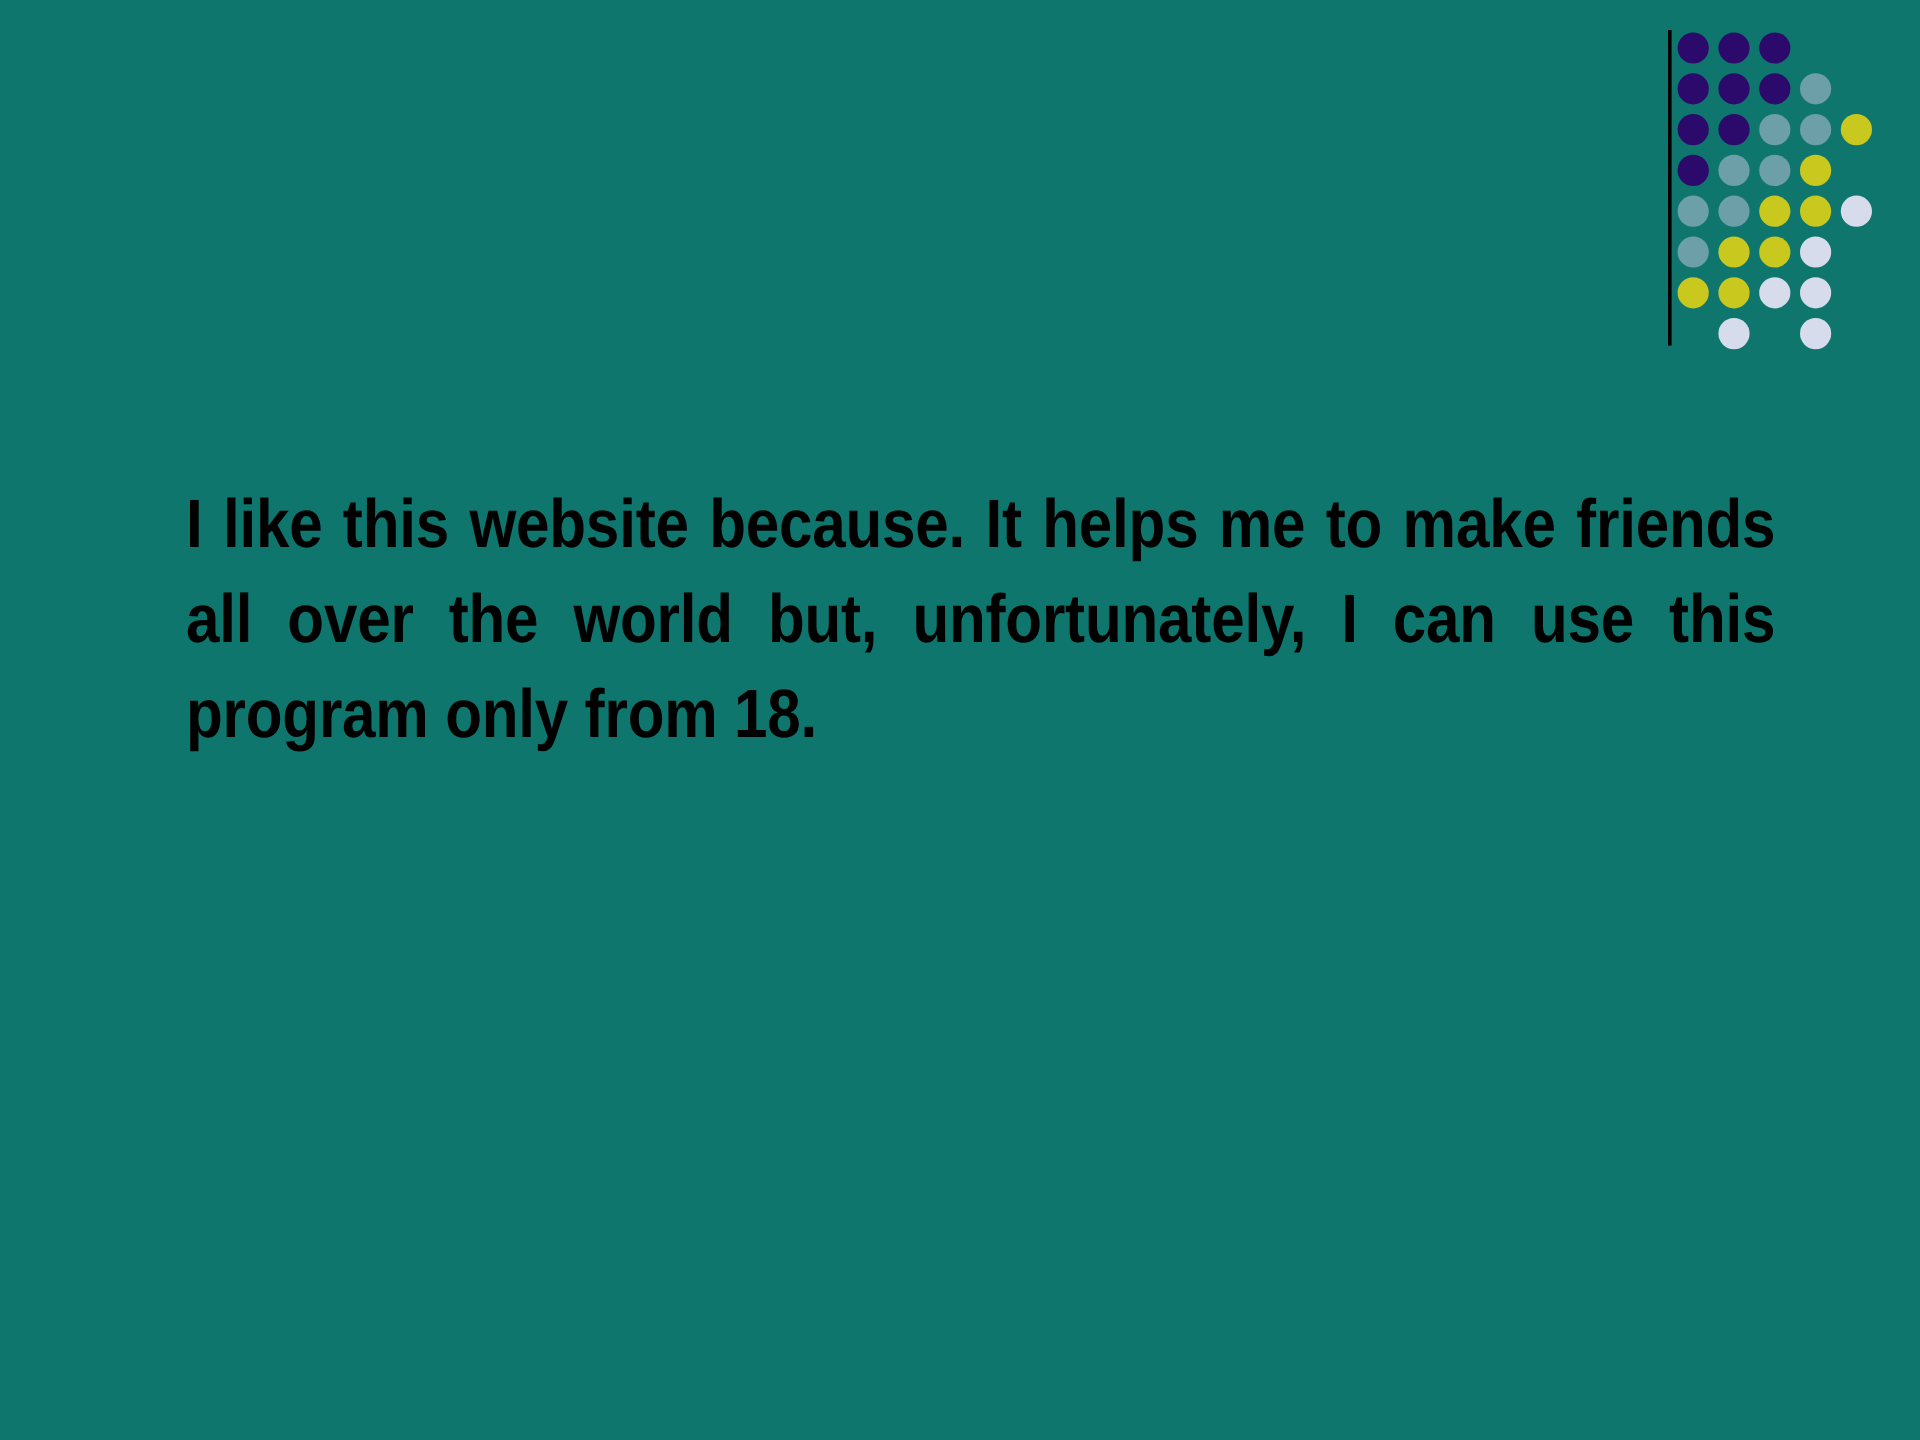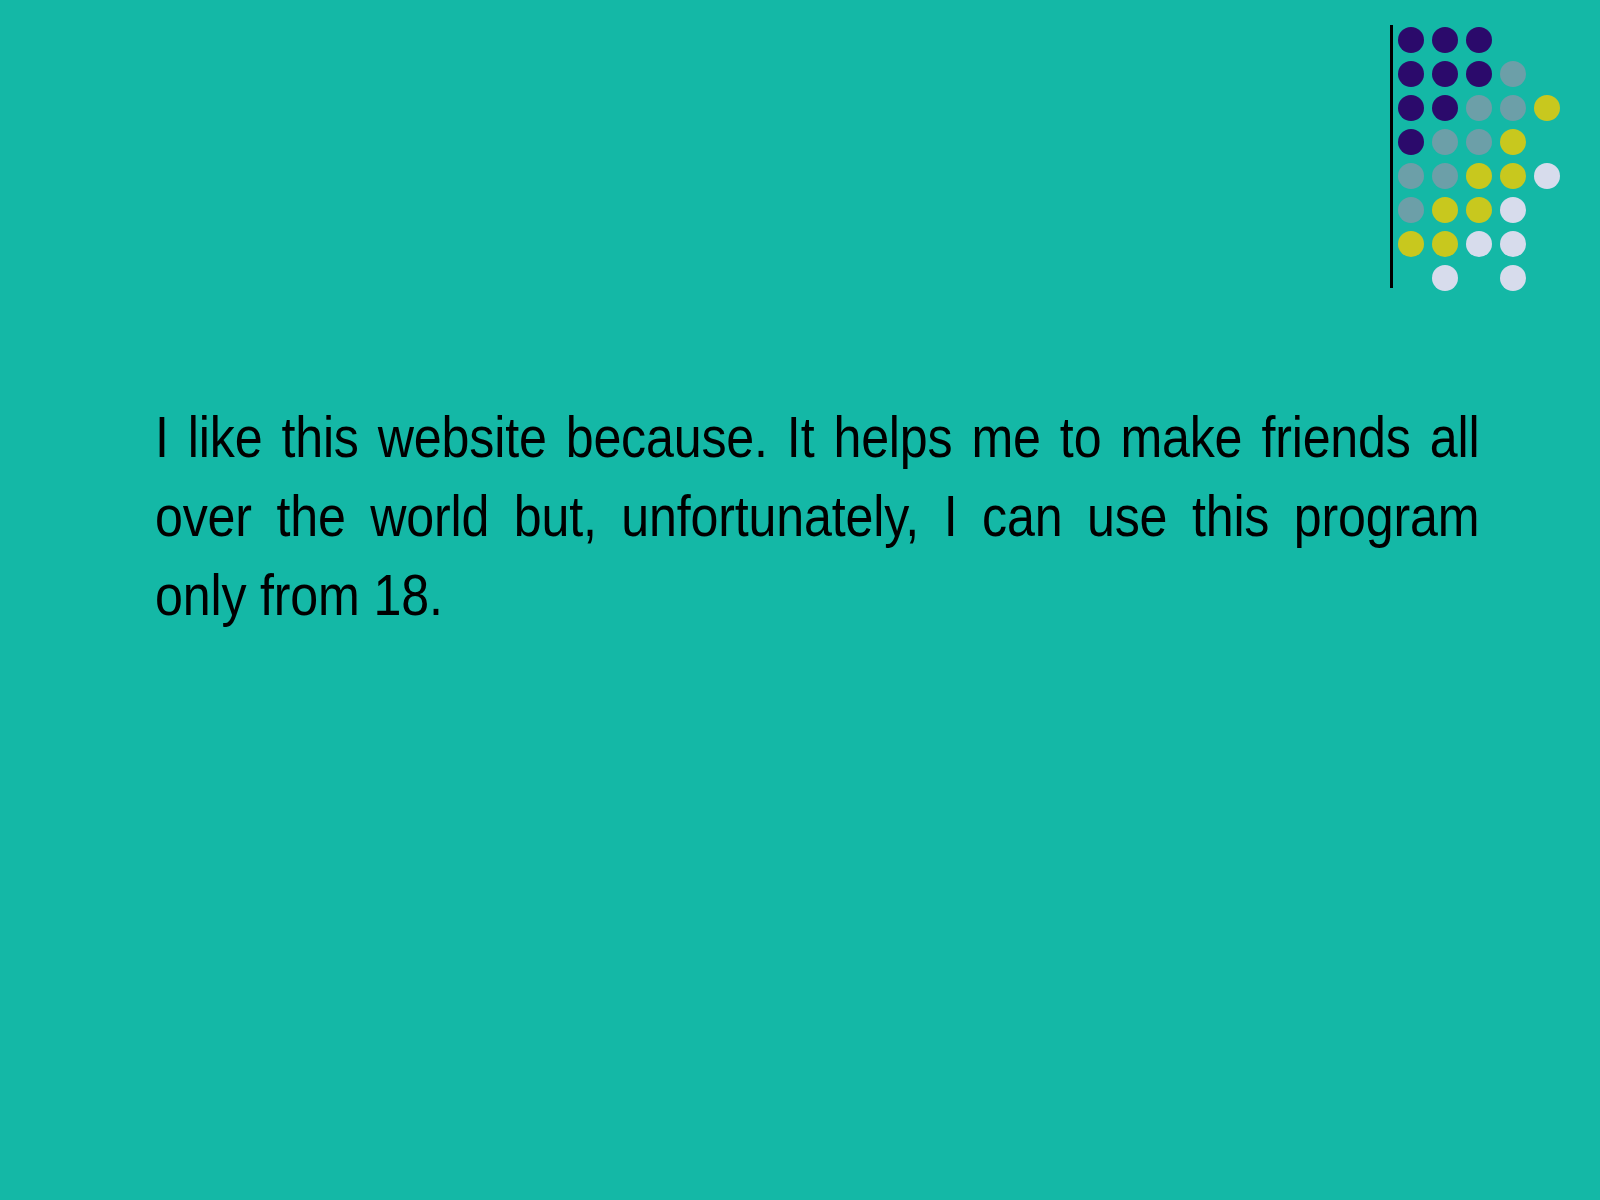--- a/index.html
+++ b/index.html
@@ -13,21 +13,22 @@
     background: #fff840;
     font-family: "Liberation Sans", "DejaVu Sans", sans-serif;
     overflow: hidden;
     position: relative;
   }
 
   .slide {
     position: relative;
     width: 1600px;
     height: 1200px;
-    background: #14b8a6;
+    background: #0f766e;
+    font-weight: bold;
   }
 
   
   .logo-block {
     position: absolute;
     top: 0;
     left: 1380px;
     width: 220px;
     height: 300px;
   }

